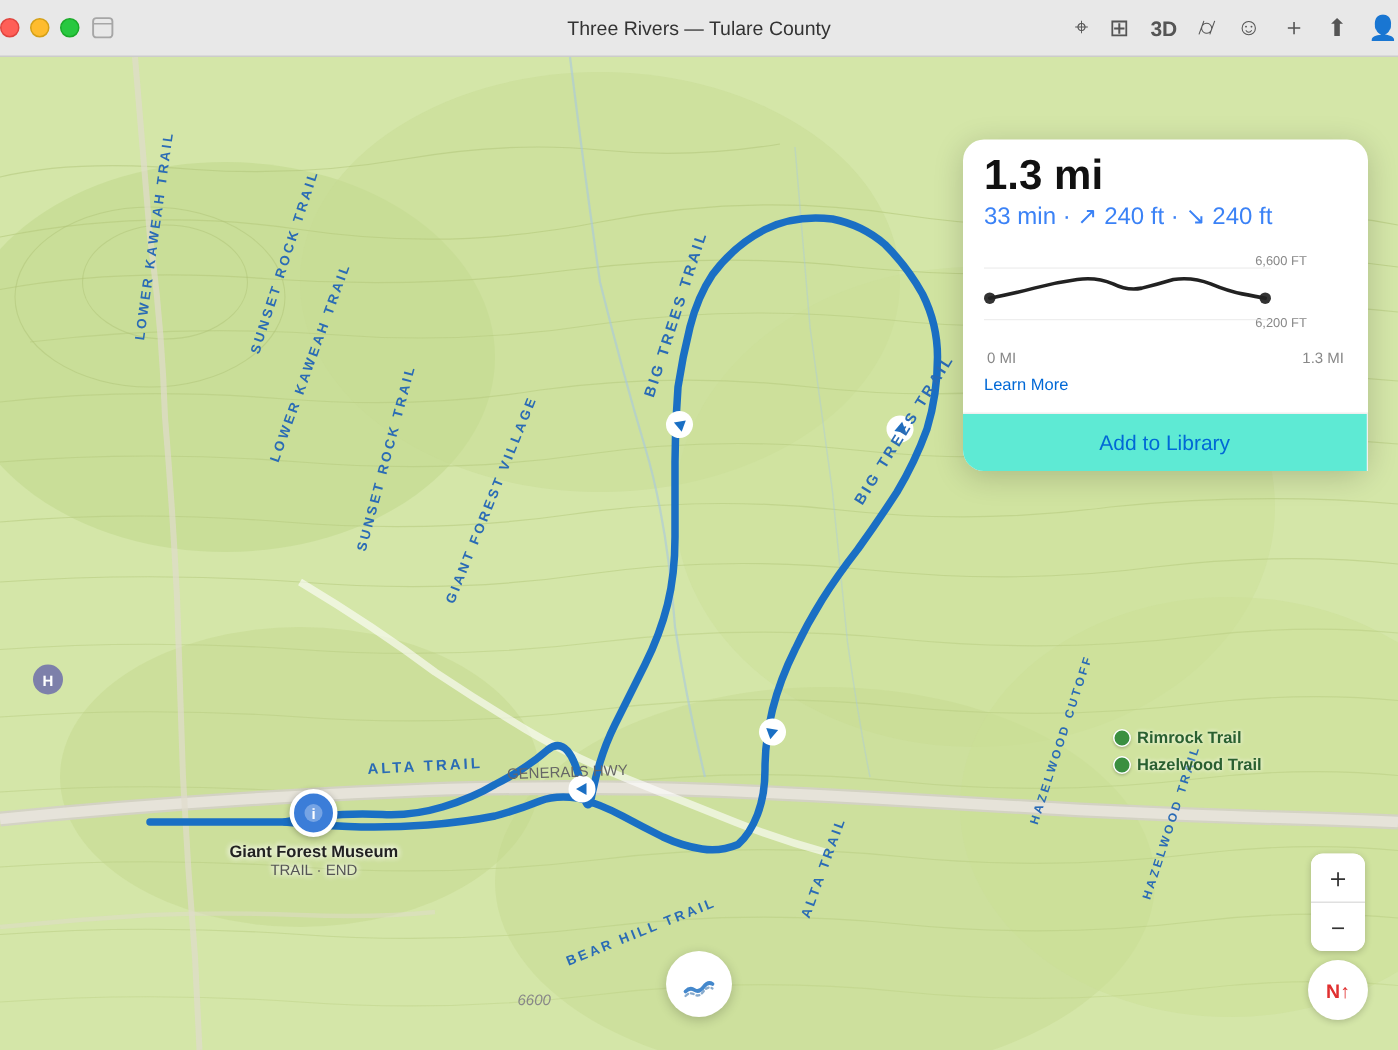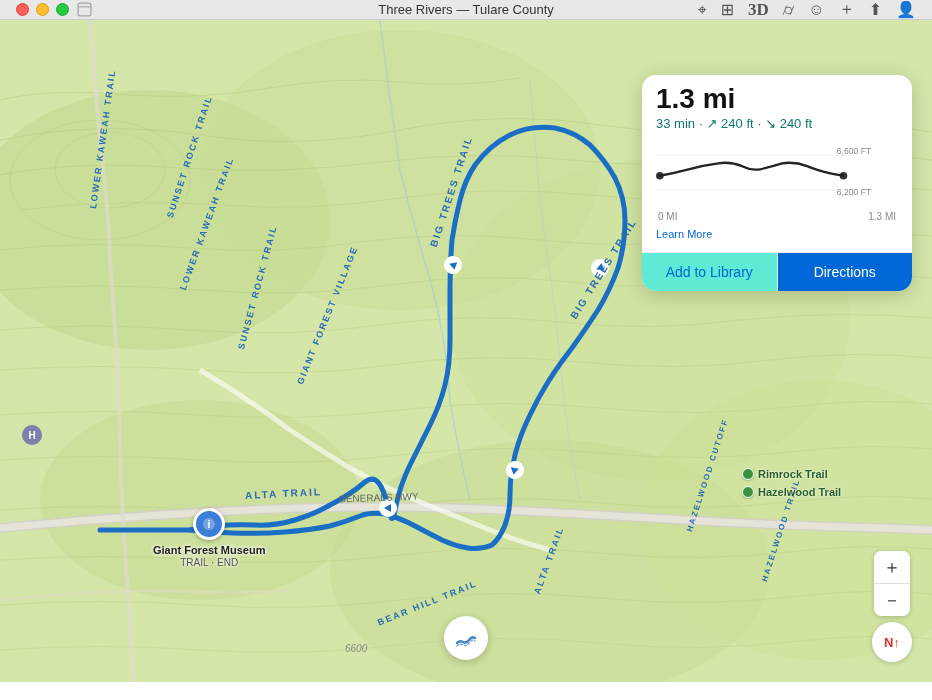--- a/index.html
+++ b/index.html
@@ -1,25 +1,25 @@
 <!DOCTYPE html>
 <html><head>
   <meta charset="utf-8">
   <style>
     * { margin: 0; padding: 0; box-sizing: border-box; }
     body { width: 932px; height: 700px; overflow: hidden; font-family: -apple-system, BlinkMacSystemFont, "San Francisco", Helvetica, Arial, sans-serif; }
 
     
     #titlebar {
       width: 100%;
-      height: 20px;
+      height: 38px;
       background: #e8e8e8;
       display: flex;
       align-items: center;
-      padding: 0 16px;
+      padding: 0 0;
       border-bottom: 1px solid #ccc;
       position: relative;
     }
     .traffic-lights {
       display: flex; gap: 7px; align-items: center;
     }
     .tl {
       width: 13px; height: 13px; border-radius: 50%;
     }
     .tl-red { background: #ff5f57; border: 1px solid #e0443e; }
@@ -76,21 +76,21 @@
       display: flex; align-items: center; justify-content: center;
       cursor: pointer; font-size: 11px; color: #555;
     }
     #trail-card-body {
       padding: 10px 14px 0;
     }
     #trail-distance {
       font-size: 28px; font-weight: 700; color: #111; line-height: 1;
     }
     #trail-meta {
-      font-size: 13px; color: #0f766e; margin-top: 3px;
+      font-size: 16px; color: #3b82f6; margin-top: 3px;
     }
 
     
     #elevation-chart {
       margin: 10px 0 4px;
       position: relative;
       height: 60px;
     }
 
     #elev-svg {
@@ -258,21 +258,21 @@
     <rect x="1" y="1" width="12" height="12" rx="2" stroke="#666" stroke-width="1.2"></rect>
     <line x1="1" y1="4.5" x2="13" y2="4.5" stroke="#666" stroke-width="1"></line>
   </svg>
   <span id="titlebar-title">Three Rivers — Tulare County</span>
   <div class="titlebar-icons">
 
     <span class="titlebar-icon" title="Navigation">⌖</span>
 
     <span class="titlebar-icon" title="Map">⊞</span>
 
-    <span class="titlebar-icon" style="font-size:17px;font-weight:600;font-family:Liberation Serif, serif;">3D</span>
+    <span class="titlebar-icon" style="font-size:14px;font-weight:600;">3D</span>
 
     <span class="titlebar-icon">⌭</span>
 
     <span class="titlebar-icon">☺</span>
 
     <span class="titlebar-icon">＋</span>
 
     <span class="titlebar-icon">⬆</span>
 
     <span class="titlebar-icon">👤</span>
@@ -421,21 +421,20 @@
 
       <div class="distance-labels">
         <span>0 MI</span>
         <span>1.3 MI</span>
       </div>
 
       <a id="learn-more">Learn More</a>
     </div>
     <div id="trail-card-actions">
       <button id="add-to-library-btn">Add to Library</button>
-      <button id="directions-btn">Directions</button>
     </div>
   </div>
 
   <div id="hike-icon-btn">
     <svg width="24" height="24" viewBox="0 0 24 24">
       <path d="M3 17 Q6 14 9 16 Q12 18 15 14 Q18 10 21 12" fill="none" stroke="#4488cc" stroke-width="2.5" stroke-linecap="round"></path>
       <path d="M3 20 Q6 17 9 19 Q12 21 15 17 Q18 13 21 15" fill="none" stroke="#88aacc" stroke-width="1.5" stroke-linecap="round" stroke-dasharray="2,2"></path>
     </svg>
   </div>
 

